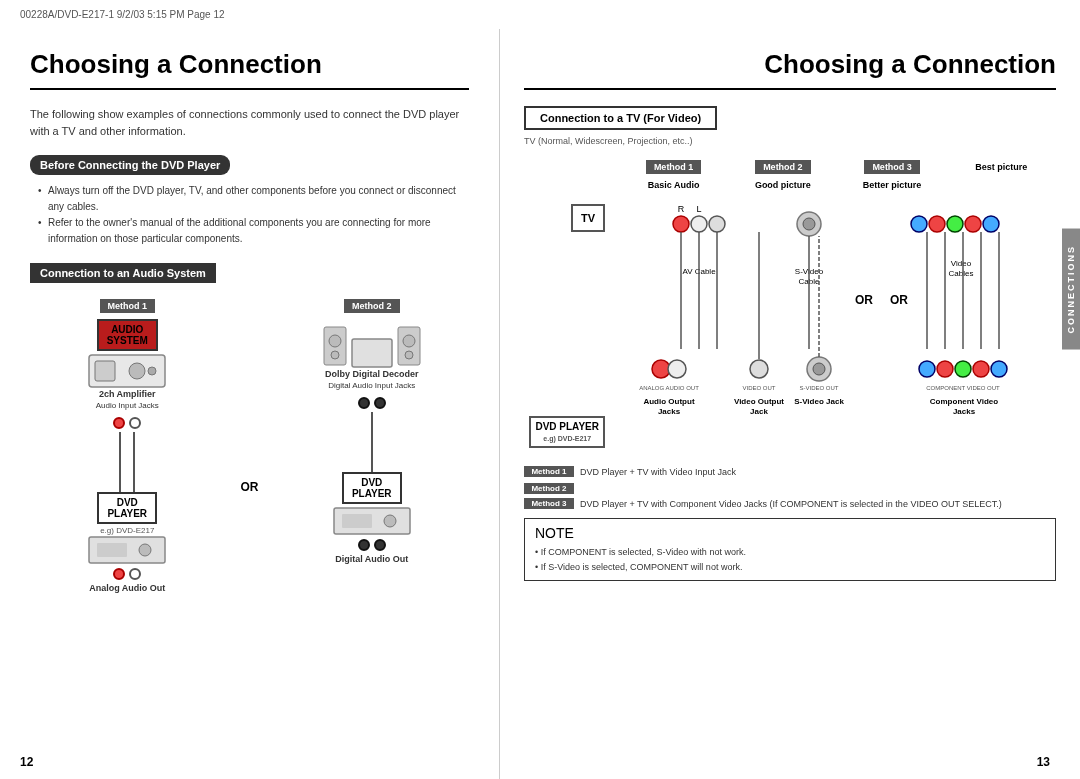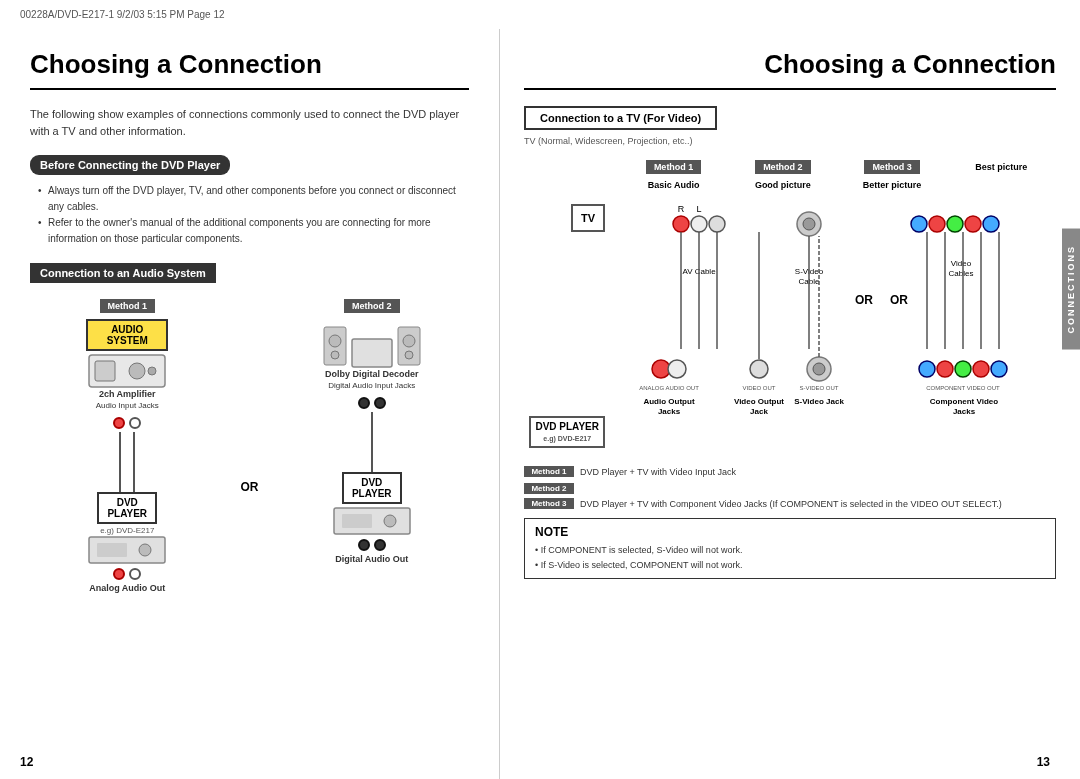--- a/index.html
+++ b/index.html
@@ -212,22 +212,22 @@
     }
 
     .note-box {
       border: 1px solid #333;
       padding: 6px 10px;
       margin-top: 8px;
       font-size: 9px;
     }
 
     .note-header {
-      font-weight: bold;
-      font-size: 12px;
+      font-weight: normal;
+      font-size: 14px;
       margin-bottom: 4px;
     }
 
     .right-page-number {
       position: absolute;
       bottom: 10px;
       right: 30px;
       font-size: 12px;
       font-weight: bold;
     }
@@ -276,21 +276,21 @@
 
     <div class="connection-audio-box">Connection to an Audio System</div>
 
     
     <div class="left-diagram-container">
 
       <div class="diagram-col">
         <div class="method-badge">Method 1</div>
 
         <div style="display:flex;flex-direction:column;align-items:center;">
-          <div style="border:2px solid #333;padding:3px 6px;font-size:10px;font-weight:bold;text-align:center;background:#fde047;width:82px;margin-bottom:2px;">AUDIO<br>SYSTEM</div>
+          <div style="border:2px solid #333;padding:3px 6px;font-size:10px;font-weight:bold;text-align:center;background:#b91c1c;width:61px;margin-bottom:2px;">AUDIO<br>SYSTEM</div>
 
           <svg width="80" height="36" viewBox="0 0 80 36">
             <rect x="2" y="2" width="76" height="32" rx="3" fill="#e8e8e8" stroke="#888" stroke-width="1.5"></rect>
             <rect x="8" y="8" width="20" height="20" rx="2" fill="#ccc" stroke="#777" stroke-width="1"></rect>
             <circle cx="50" cy="18" r="8" fill="#bbb" stroke="#777" stroke-width="1"></circle>
             <circle cx="65" cy="18" r="4" fill="#aaa" stroke="#777" stroke-width="1"></circle>
           </svg>
           <div class="label-text">2ch Amplifier</div>
           <div class="sub-label">Audio Input Jacks</div>
 
@@ -503,21 +503,21 @@
         <span class="legend-badge">Method 3</span>
         <span class="legend-text">DVD Player + TV with Component Video Jacks
 (If COMPONENT is selected in the VIDEO OUT SELECT.)</span>
       </div>
     </div>
 
     
     <div class="note-box">
       <div class="note-header">NOTE</div>
       <div style="font-size:9px;color:#333;line-height:1.6;">
-        <div>• <span>If COMPONENT is selected, S-Video will not work.</span></div>
+        <div>• <span>If COMPONENT is selected, S-Video with not work.</span></div>
         <div>• <span>If S-Video is selected, COMPONENT will not work.</span></div>
       </div>
     </div>
 
     
     <div style="position:absolute;right:0;top:200px;background:#888;color:#fff;font-size:9px;font-weight:bold;writing-mode:vertical-rl;padding:16px 4px;letter-spacing:2px;transform:rotate(180deg);">CONNECTIONS</div>
 
     <div class="right-page-number">13</div>
   </div>
 

